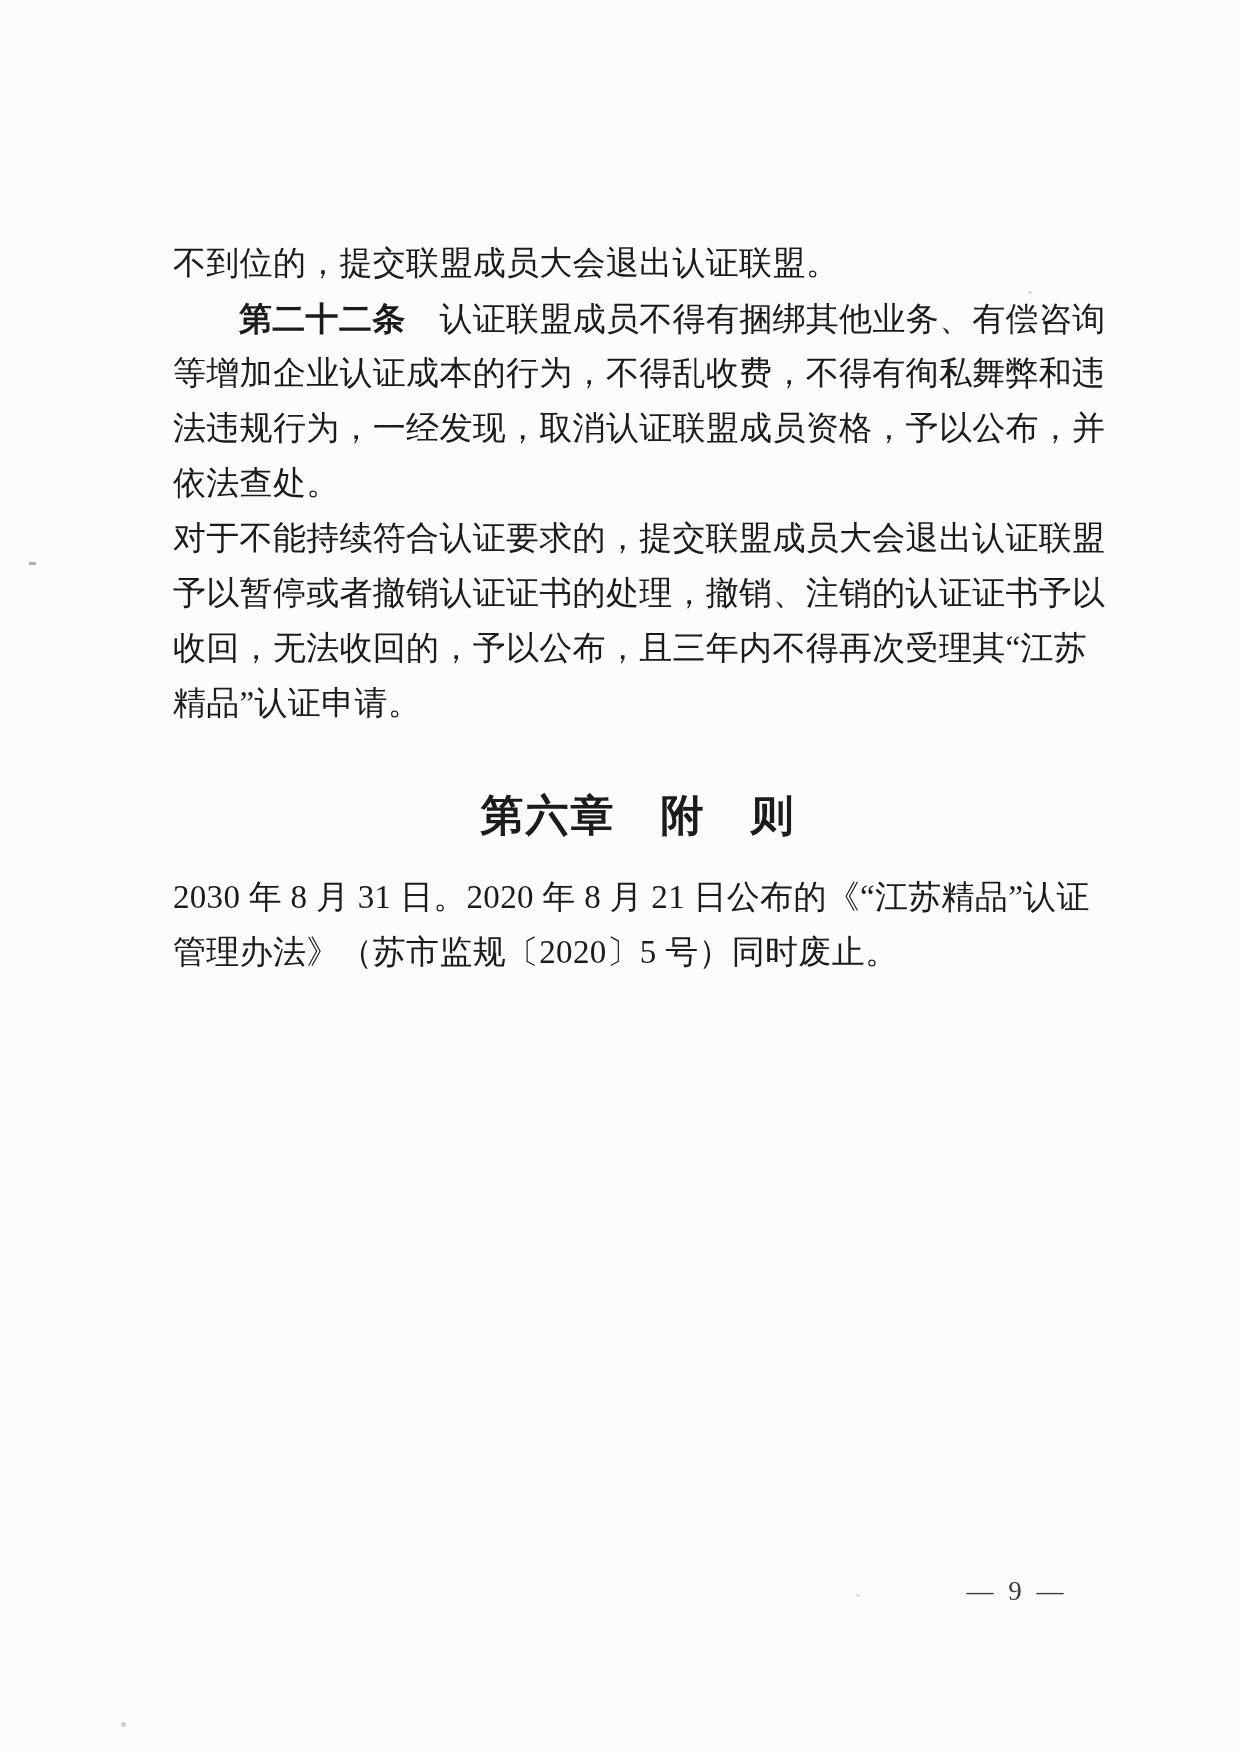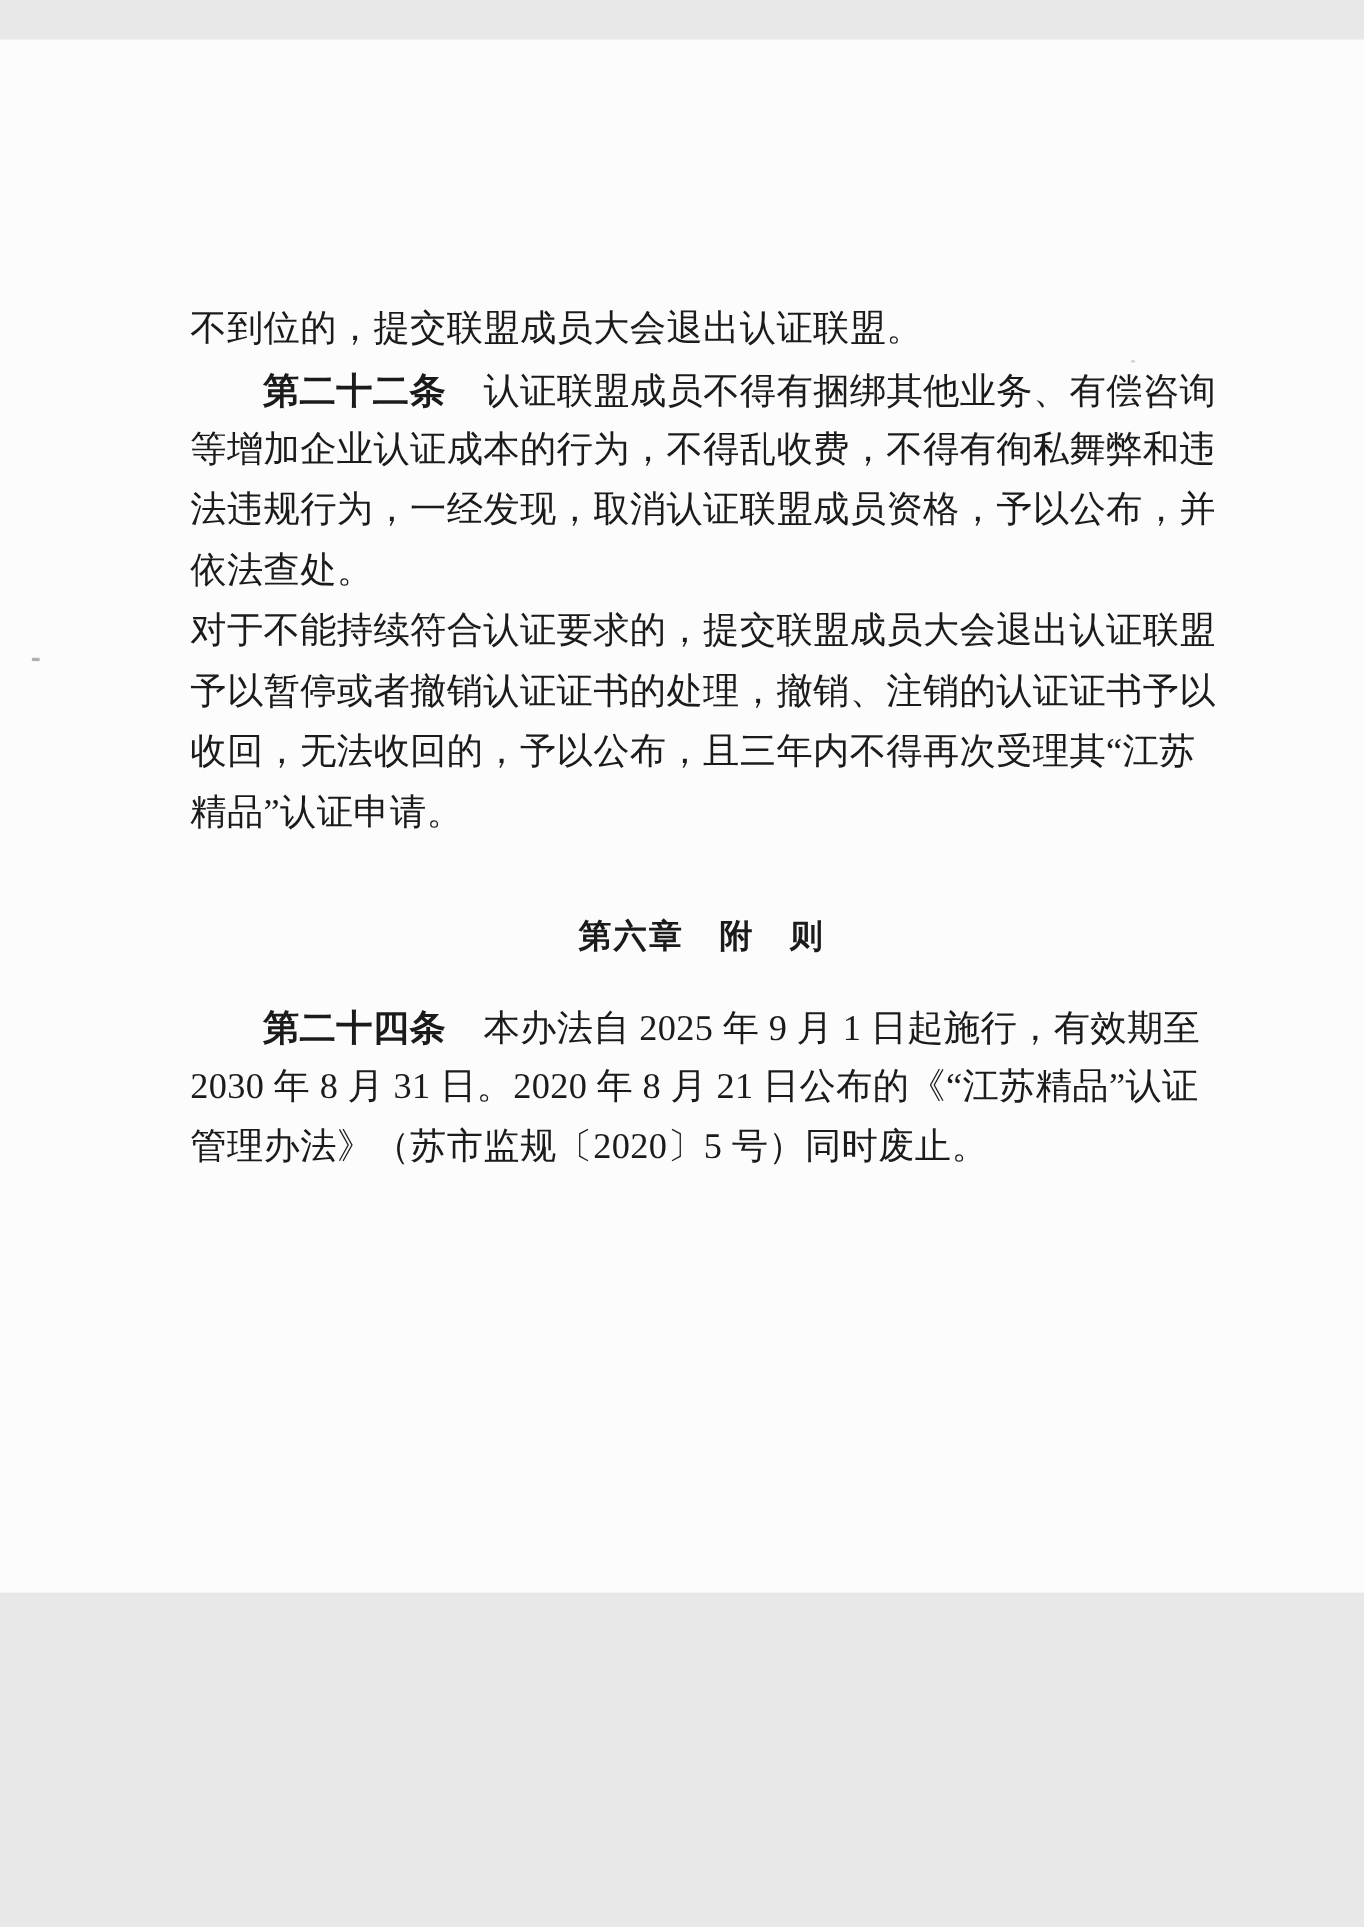--- a/index.html
+++ b/index.html
@@ -3,26 +3,25 @@
 <meta charset="utf-8">
 <style>
   html, body {
     margin: 0;
     padding: 0;
     background: #e8e8e8;
   }
   .page {
     position: relative;
     width: 1240px;
-    height: 1412px;
+    height: 1752px;
     background: #fcfcfc;
     overflow: hidden;
     font-family: "Liberation Serif", "DejaVu Serif", serif;
     color: #1b1b1b;
-    margin-top: 36px;
   }
   .body-text {
     position: absolute;
     left: 173px;
     top: 236px;
     width: 930px;
   }
   .line {
     height: 55px;
     line-height: 55px;
@@ -37,21 +36,21 @@
     font-weight: bold;
     font-family: "Liberation Sans", "DejaVu Sans", sans-serif;
     margin-right: 34px;
     text-align: center;
   }
   .chapter-heading {
     height: 55px;
     line-height: 55px;
     margin: 57px 0 27px 0;
     text-align: center;
-    font-size: 30px;
+    font-size: 43px;
     font-weight: bold;
     font-family: "Liberation Sans", "DejaVu Sans", sans-serif;
     letter-spacing: 2px;
     white-space: nowrap;
   }
   .page-number {
     position: absolute;
     left: 952px;
     top: 1576px;
     width: 130px;
@@ -89,23 +88,20 @@
     <div class="line">法违规行为，一经发现，取消认证联盟成员资格，予以公布，并</div>
     <div class="line">依法查处。</div>
 
     <div class="line">对于不能持续符合认证要求的，提交联盟成员大会退出认证联盟</div>
     <div class="line">予以暂停或者撤销认证证书的处理，撤销、注销的认证证书予以</div>
     <div class="line">收回，无法收回的，予以公布，且三年内不得再次受理其“江苏</div>
     <div class="line">精品”认证申请。</div>
 
     <div class="chapter-heading">第六章　附　则</div>
 
-    <div class="line indent">
-      <span class="term">第二十四条</span><span>本办法自 2025 年 9 月 1 日起施行，有效期至</span>
-    </div>
     <div class="line">2030 年 8 月 31 日。2020 年 8 月 21 日公布的《“江苏精品”认证</div>
     <div class="line">管理办法》（苏市监规〔2020〕5 号）同时废止。</div>
 
   </div>
 
   <div class="page-number">— 9 —</div>
 
   <div class="artifact dash-left"></div>
   <div class="artifact speck-bottom"></div>
   <div class="artifact speck-right"></div>

